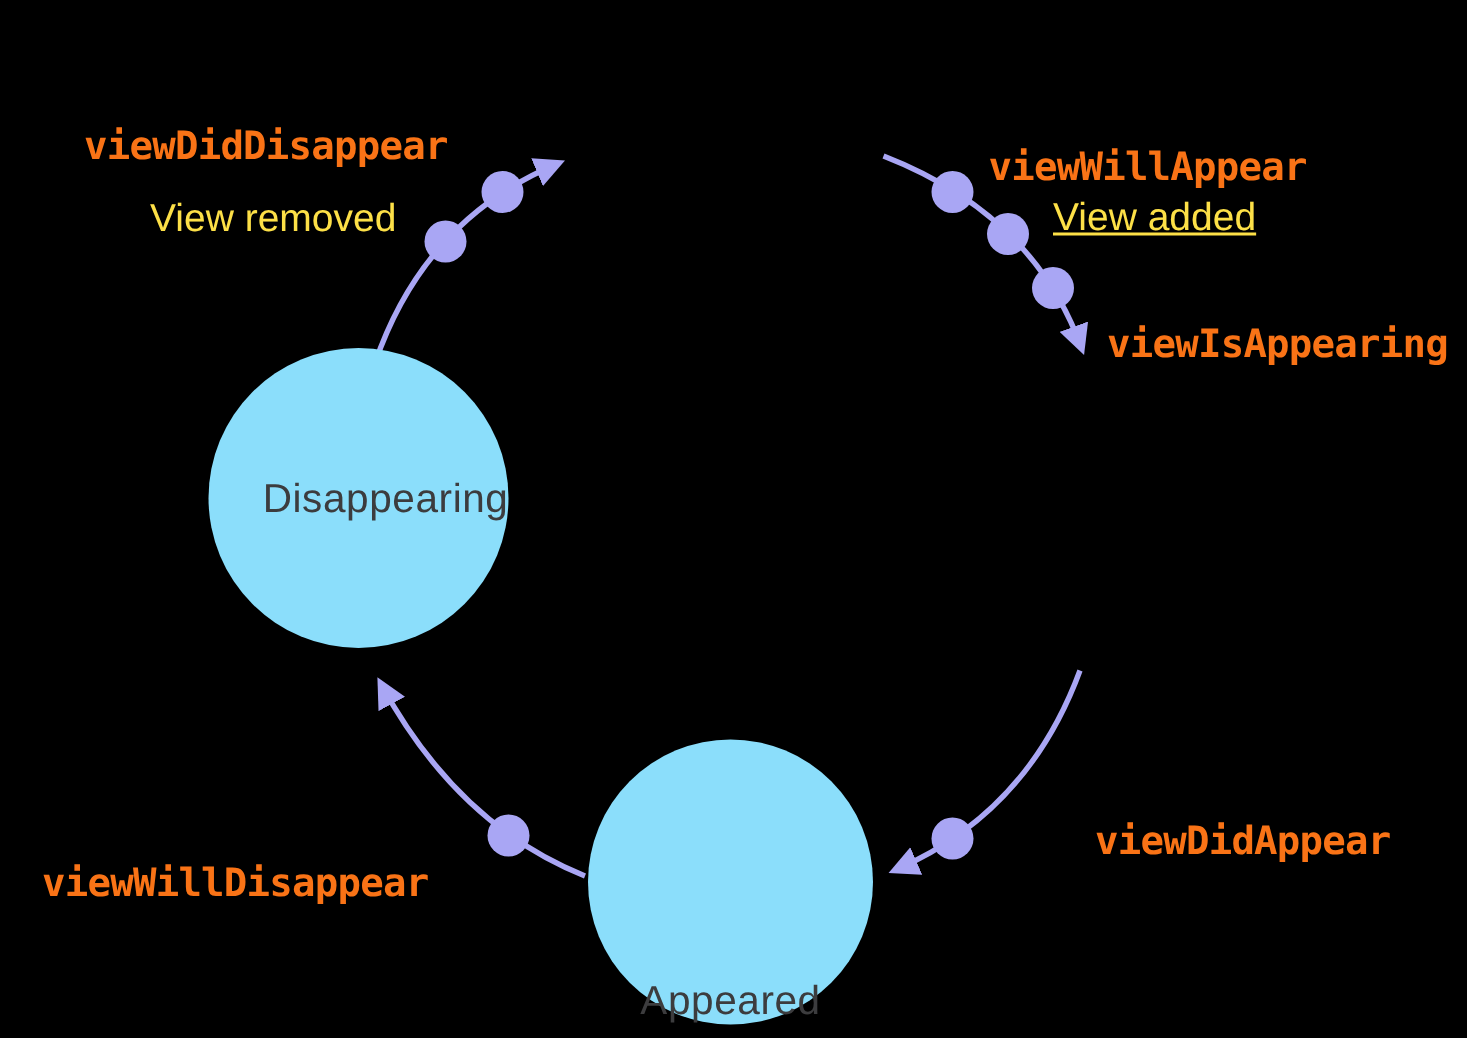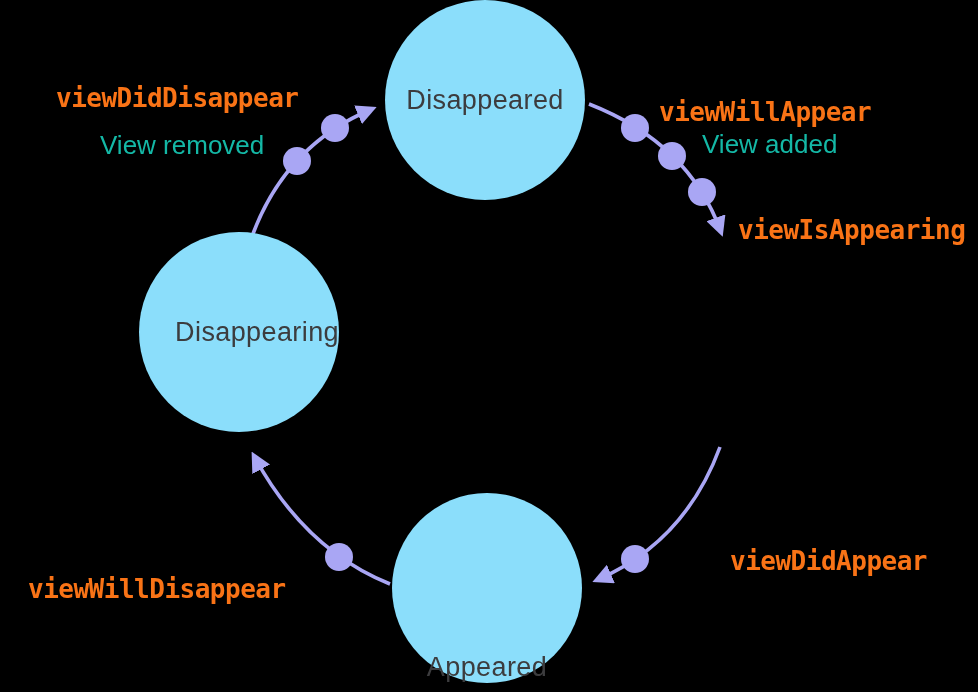--- a/index.html
+++ b/index.html
@@ -33,26 +33,26 @@
   .code{
     font-family:"DejaVu Sans Mono","Liberation Mono",monospace;
     font-weight:bold;
     font-size:26px;
     color:#f97316;
     letter-spacing:-0.5px;
   }
   .note{
     font-size:26px;
     font-weight:500;
-    color:#14b8a6;
+    color:#fde047;
   }
   .lbl.view-did-disappear {left:56px; top:84px;}
   .lbl.view-removed       {left:100px;top:131px;}
   .lbl.view-will-appear   {left:659px;top:98px;}
-  .lbl.view-added         {left:702px;top:130px;}
+  .lbl.view-added         {left:702px;top:130px;text-decoration:underline;}
   .lbl.view-is-appearing  {left:738px;top:176px;margin-top:40px;}
   .lbl.view-did-appear    {left:730px;top:547px;}
   .lbl.view-will-disappear{left:28px; top:575px;}
 </style>
 </head>
 <body>
 
 <div id="stage">
 
   <svg id="arcs" width="978" height="692" viewBox="0 0 978 692" xmlns="http://www.w3.org/2000/svg">
@@ -72,23 +72,20 @@
 
     <circle cx="297" cy="161" r="14" fill="#A9A6F4"></circle>
     <circle cx="335" cy="128" r="14" fill="#A9A6F4"></circle>
     <circle cx="635" cy="128" r="14" fill="#A9A6F4"></circle>
     <circle cx="672" cy="156" r="14" fill="#A9A6F4"></circle>
     <circle cx="702" cy="192" r="14" fill="#A9A6F4"></circle>
     <circle cx="635" cy="559" r="14" fill="#A9A6F4"></circle>
     <circle cx="339" cy="557" r="14" fill="#A9A6F4"></circle>
   </svg>
 
-  <div class="state disappeared">
-    <span>Disappeared</span>
-  </div>
   <div class="state appeared">
     <span>Appeared</span>
   </div>
   <div class="state disappearing">
     <span>Disappearing</span>
   </div>
 
   <div class="lbl code view-did-disappear">viewDidDisappear</div>
   <div class="lbl note view-removed">View removed</div>
 

